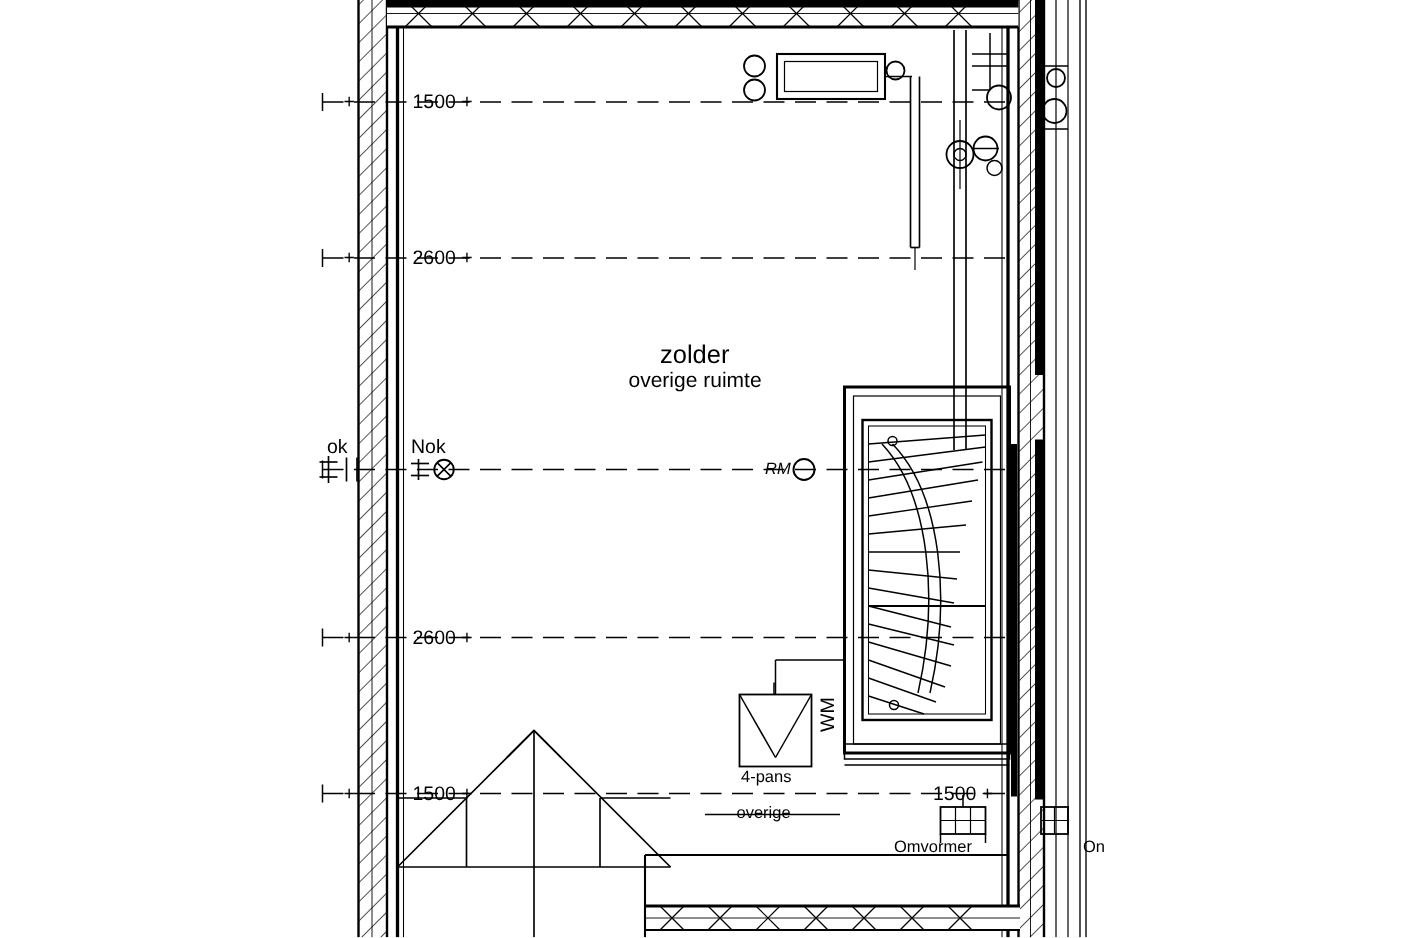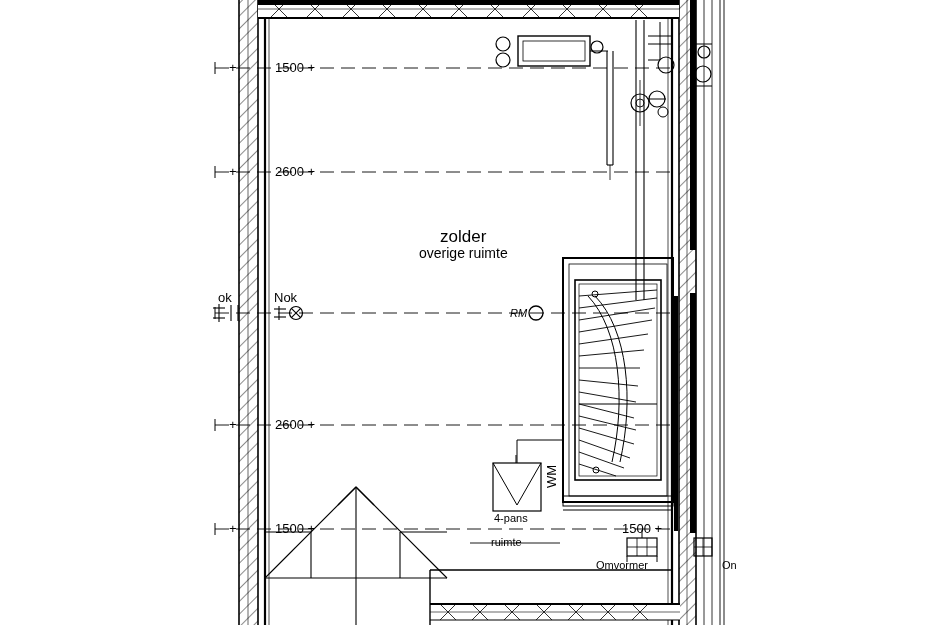--- a/index.html
+++ b/index.html
@@ -317,18 +317,18 @@
   <div class="lbl lbl-dim" style="left:229px; top:522px;">+</div>
 
   <div class="lbl lbl-dim" style="left:218px; top:291px;">ok</div>
   <div class="lbl lbl-dim" style="left:274px; top:291px;">Nok</div>
 
   <div class="lbl lbl-small" style="left:510px; top:307px;font-style:italic;">RM</div>
 
   <div class="lbl lbl-dim lbl-rot" style="left:545px; top:488px;">WM</div>
 
   <div class="lbl lbl-small" style="left:494px; top:500px;margin-top:12px;">4-pans</div>
-  <div class="lbl lbl-small" style="left:491px; top:536px;">ruimte</div>
+  <div class="lbl lbl-small" style="left:491px; top:536px;">overige</div>
 
   <div class="lbl lbl-small" style="left:596px; top:559px;">Omvormer</div>
   <div class="lbl lbl-small" style="left:694px; top:559px;margin-left:28px;">On</div>
 
 </div>
 
 </body></html>

